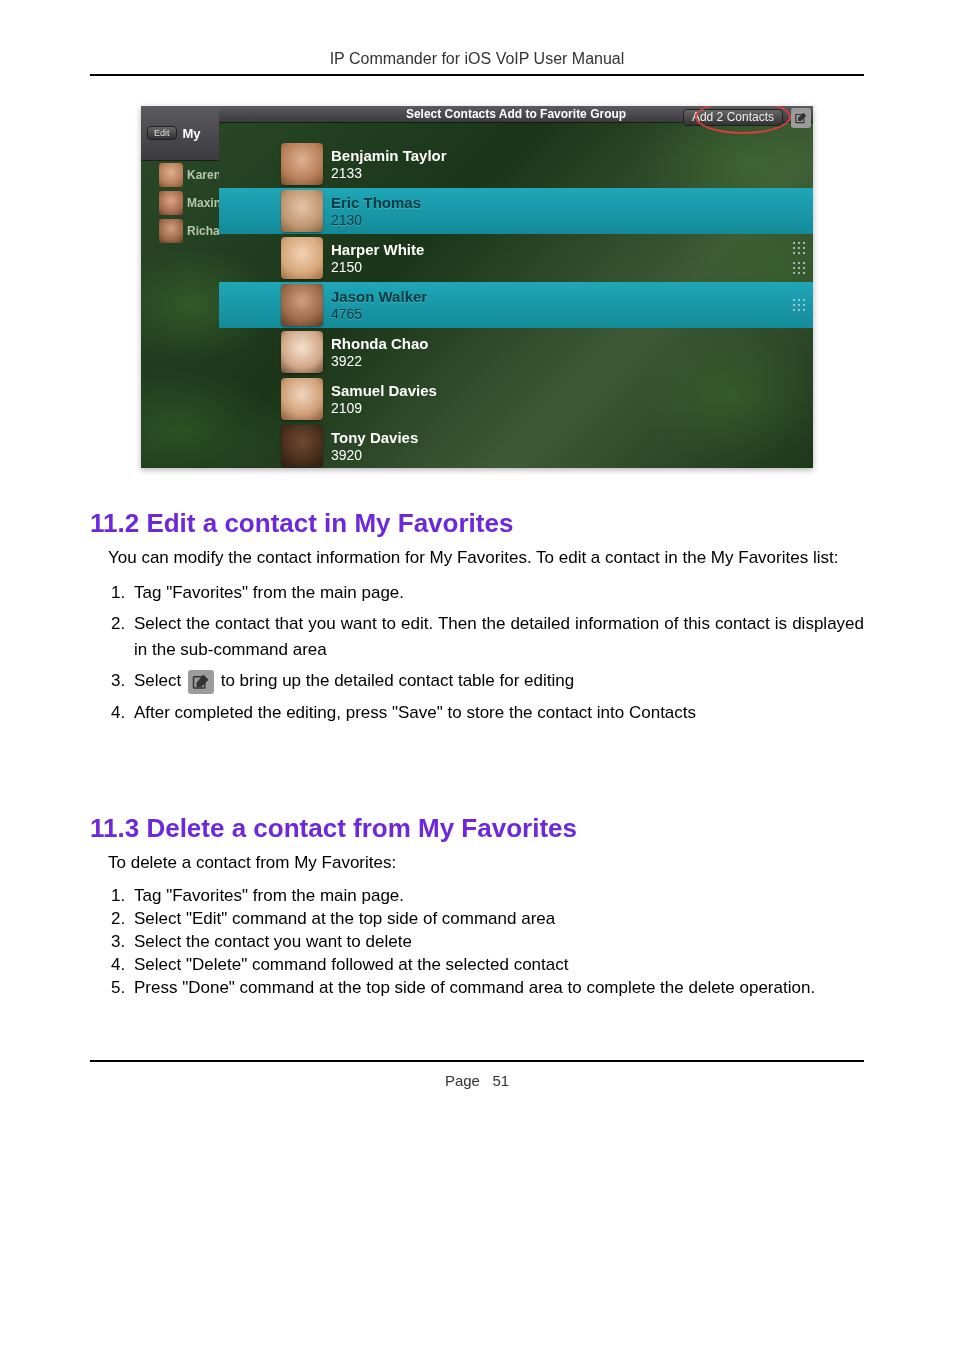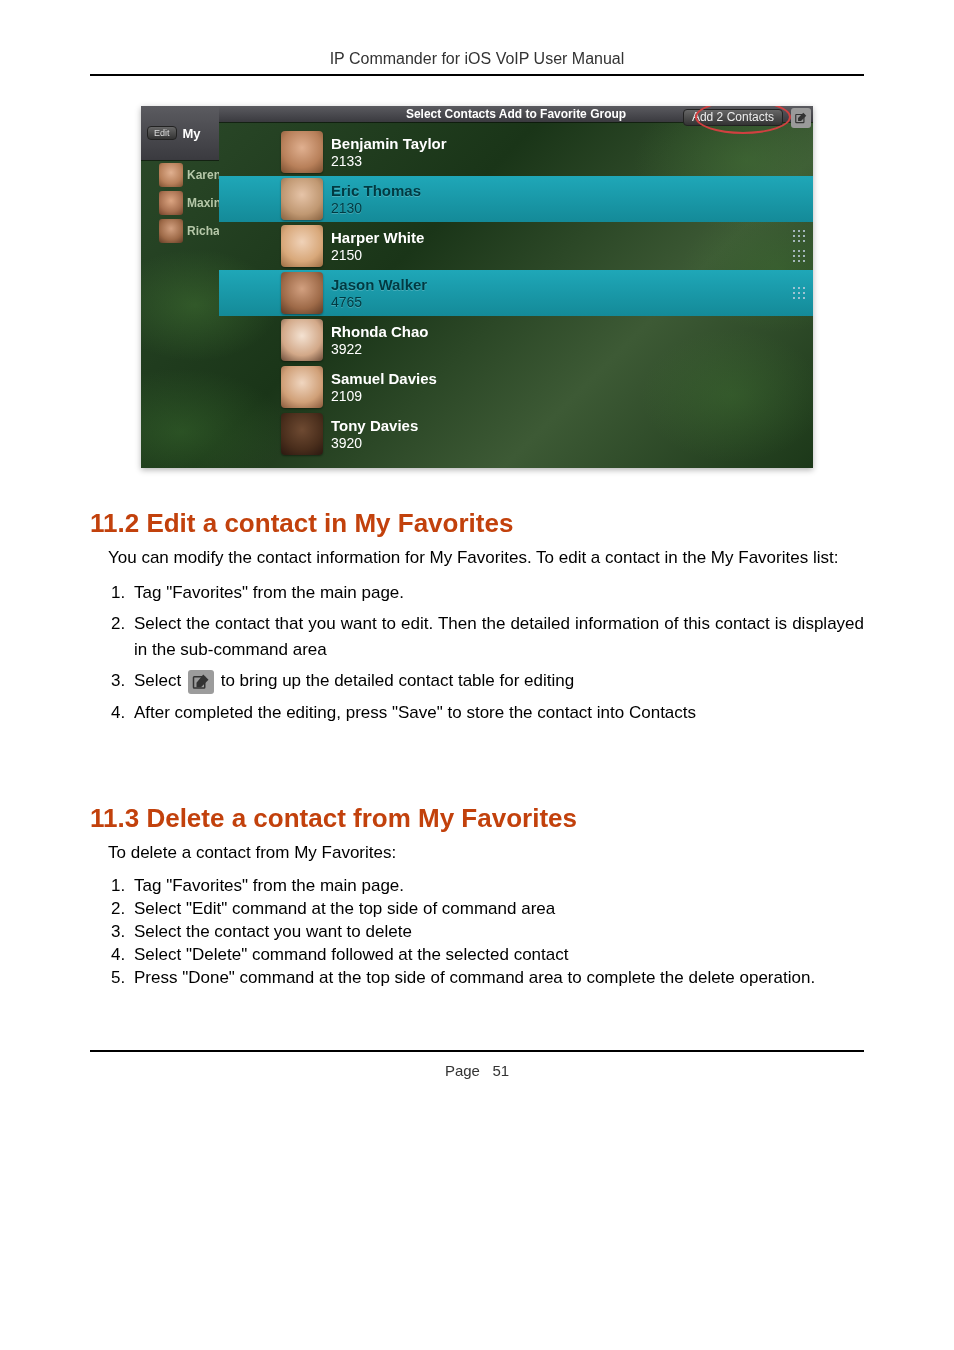--- a/index.html
+++ b/index.html
@@ -168,21 +168,21 @@
     width: 20px;
     height: 20px;
     background: #9a9a9a;
     border-radius: 3px;
     display: flex;
     align-items: center;
     justify-content: center;
   }
   .compose-icon svg { width: 14px; height: 14px; }
   .contact-list {
-    padding-top: 6px;
+    padding-top: 18px;
   }
   .contact-row {
     display: flex;
     align-items: center;
     height: 46px;
     margin: 1px 0;
     padding-left: 60px;
     position: relative;
   }
   .contact-row.sel {
@@ -235,22 +235,22 @@
       radial-gradient(circle 1.5px at 13px 8px, #bfcedd 99%, transparent),
       radial-gradient(circle 1.5px at 3px 13px, #bfcedd 99%, transparent),
       radial-gradient(circle 1.5px at 8px 13px, #bfcedd 99%, transparent),
       radial-gradient(circle 1.5px at 13px 13px, #bfcedd 99%, transparent);
     opacity: 0.8;
   }
 
   h2.section {
     font-size: 26px;
     font-weight: bold;
-    margin: 8px 0 8px 0;
-    color: #c2410c;
+    margin: 18px 0 8px 0;
+    color: #6d28d9;
   }
   p.body {
     font-size: 17px;
     line-height: 1.35;
     margin: 4px 0 10px 18px;
     text-align: justify;
     color: #000;
   }
   ol.steps {
     margin: 0 0 40px 18px;

